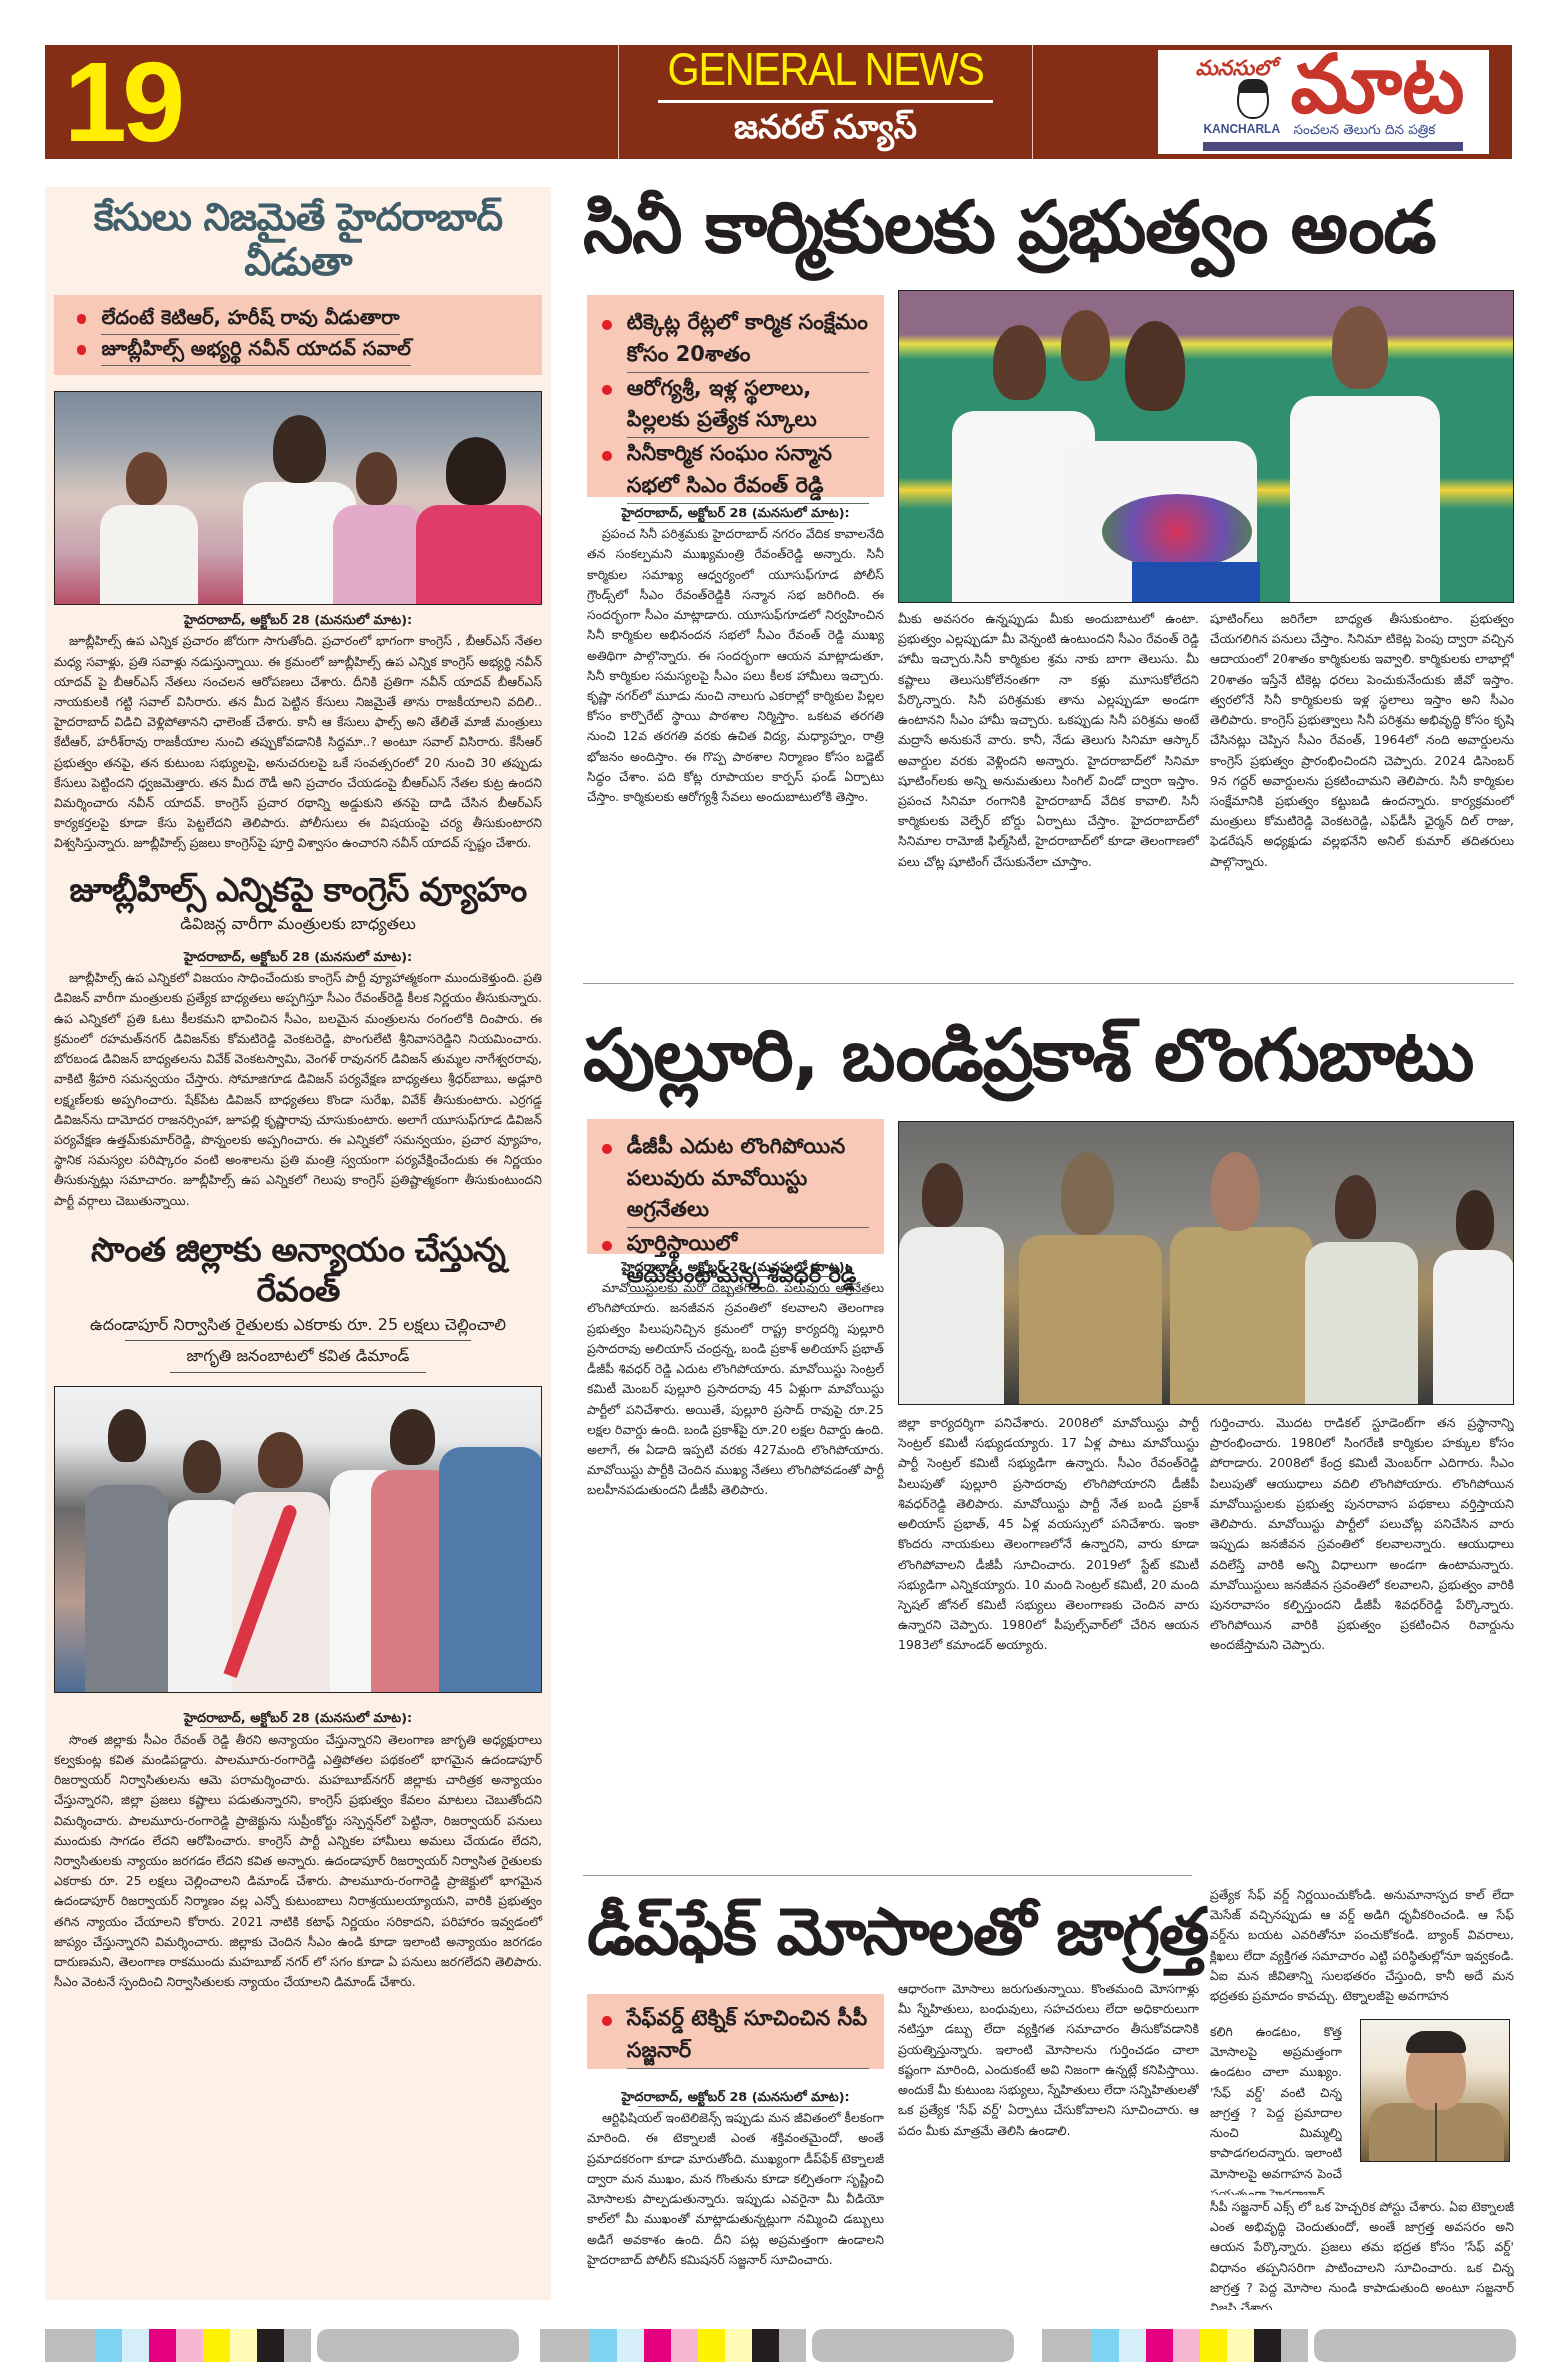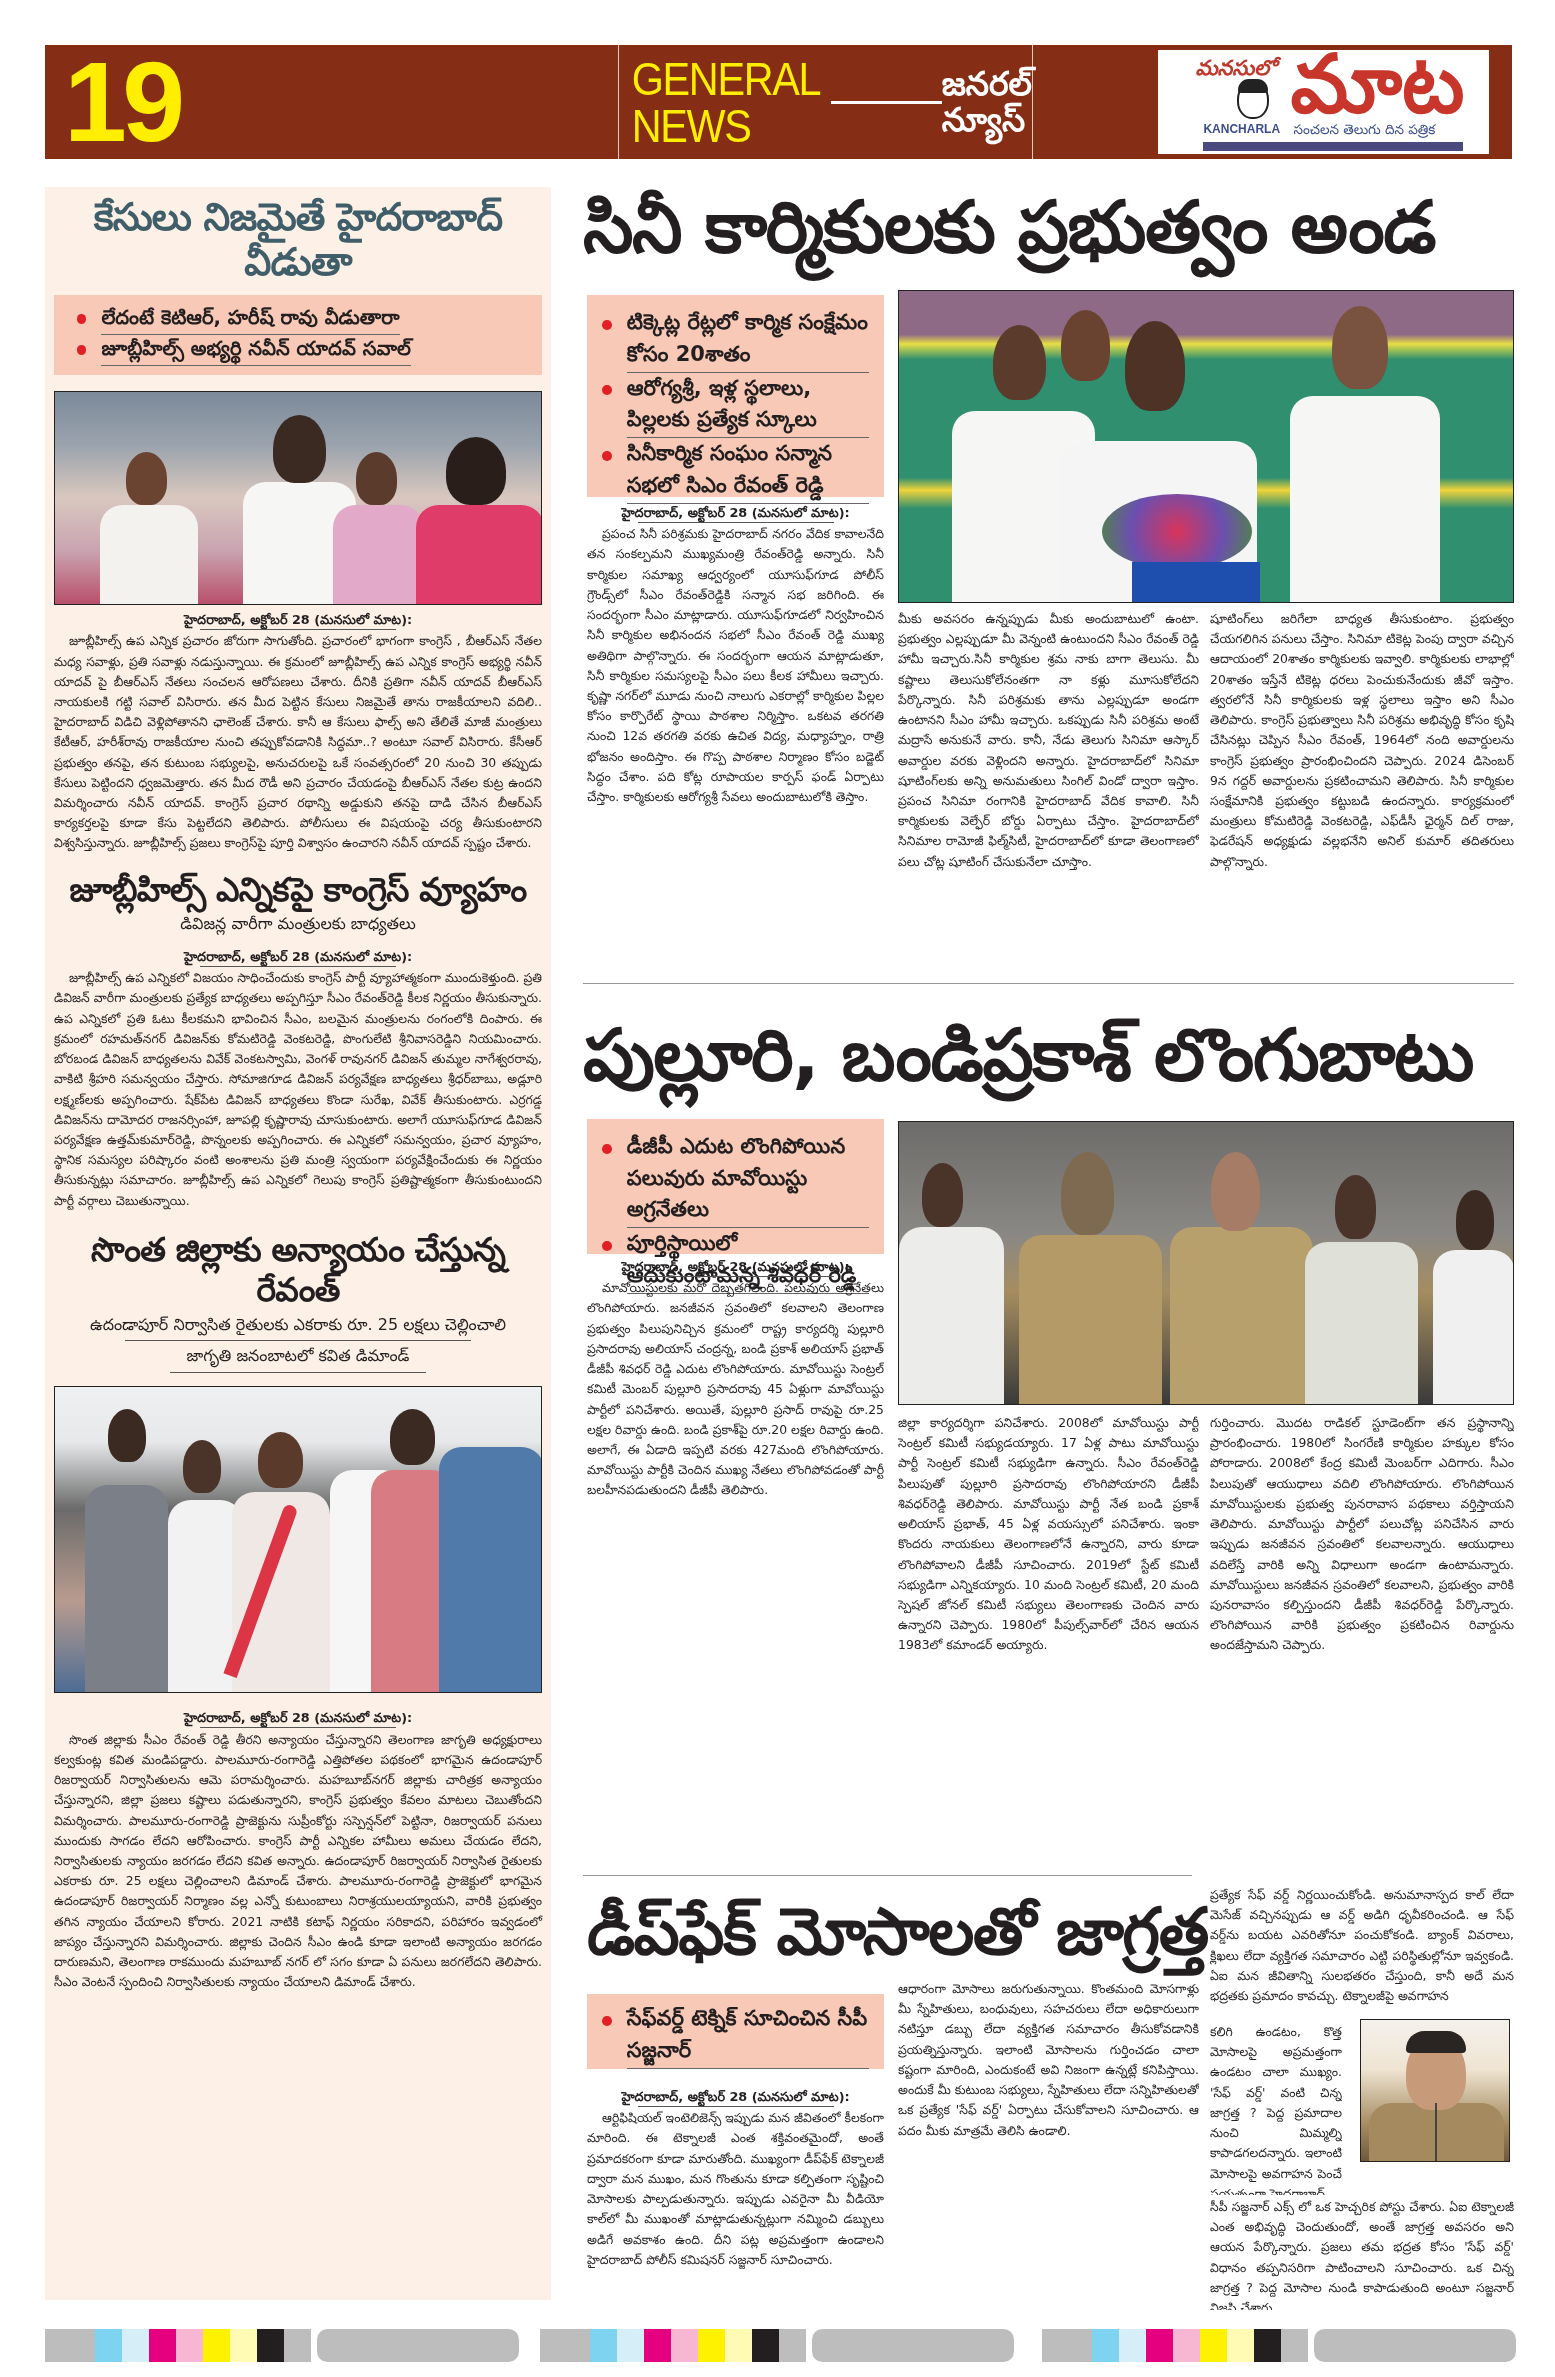--- a/index.html
+++ b/index.html
@@ -13,21 +13,21 @@
     background: #862d15; display: flex; align-items: stretch;
   }
   .mh-page { width: 574px; display: flex; align-items: flex-end; border-right: 1.5px solid #e8c9bd; }
   .page-num {
     font-family: "Liberation Sans", sans-serif; font-weight: bold; font-size: 113px; color: #ffee00;
     line-height: 1; margin-left: 19px; width: 128px; letter-spacing: -4.5px;
   }
   .date-block { flex: 1; text-align: center; color: #fff; font-family: "Liberation Sans", sans-serif; font-weight: bold; }
   .date-day { font-size: 33px; line-height: 1.2; }
   .date-full { font-size: 35px; line-height: 1.2; }
-  .mh-section { width: 414px; display: flex; flex-direction: row; align-items: center; justify-content: center; border-right: 1.5px solid #e8c9bd; }
+  .mh-section { width: 414px; display: flex; flex-direction: column; align-items: center; border-right: 1.5px solid #e8c9bd; }
   .section-en { font-family: "Liberation Sans", sans-serif; font-size: 47px; color: #ffee00; line-height: 1; letter-spacing: -1.5px; transform: scaleX(0.88); }
   .section-rule { width: 335px; height: 3px; background: #fff; margin: 7.5px 0 6px; }
   .section-te { font-family: "Liberation Sans", sans-serif; font-weight: bold; font-size: 33px; color: #fff; line-height: 1.1; }
   .mh-logo { flex: 1; display: flex; align-items: center; justify-content: flex-end; padding-right: 22.6px; }
   .logo-box { width: 331px; height: 104px; background: #fff; position: relative; overflow: hidden; }
   .logo-small { position: absolute; left: 37px; top: 6px; font-size: 21px; color: #c0392b; font-weight: bold; font-style: italic; }
   .logo-face { position: absolute; left: 79px; top: 30px; width: 32px; height: 39px; border-radius: 50% 50% 45% 45%; border: 2.3px solid #222; background: #fff; }
   .logo-face::before { content: ""; position: absolute; left: -1.5px; top: -3px; width: 30px; height: 13.5px; background: #222; border-radius: 15px 15px 4.5px 4.5px; }
   .logo-main { position: absolute; left: 132px; top: -6px; font-size: 81px; font-weight: bold; color: #c7352b; line-height: 1; font-family: "DejaVu Sans", sans-serif; }
   .logo-kancharla { position: absolute; left: 45px; top: 72px; font-size: 12px; font-weight: bold; color: #3c4d8c; font-family: "Liberation Sans", sans-serif; }

